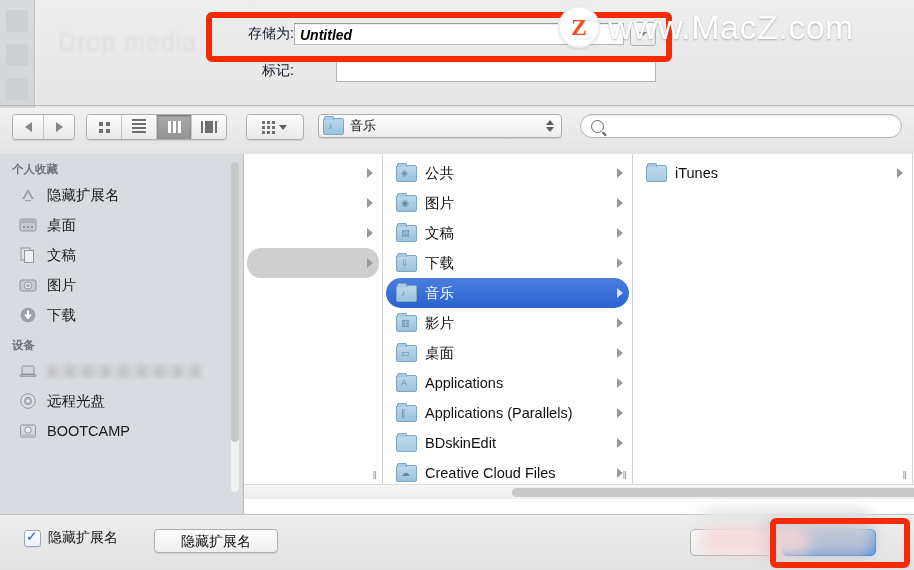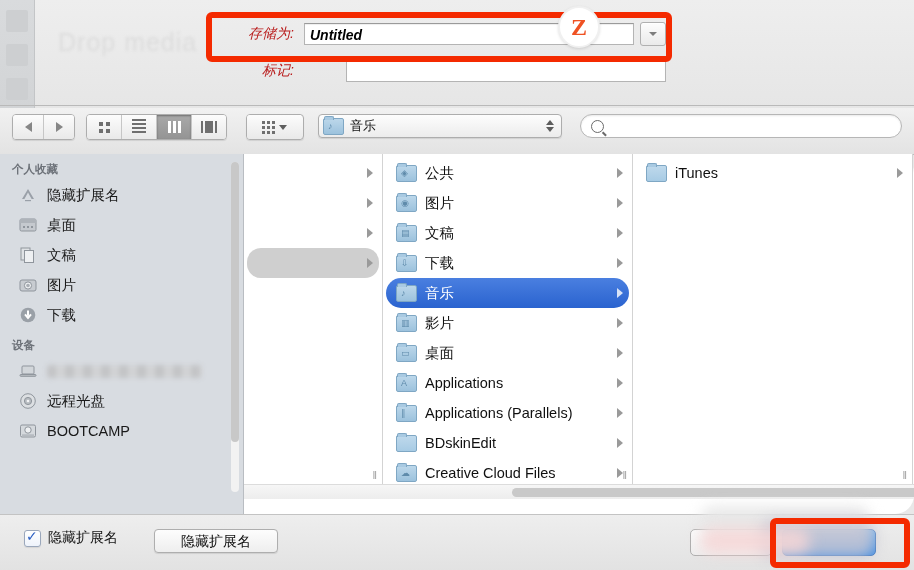--- a/index.html
+++ b/index.html
@@ -47,24 +47,23 @@
   }
 
   
   .name-row, .tag-row {
     position: absolute;
     display: flex; align-items: center;
   }
   .name-row { left: 216px; top: 22px; }
   .tag-row  { left: 216px; top: 60px; gap: 42px; }
   .field-label {
-    font-size: 14px; color: #b91c1c;
-    width: 78px; text-align: right; padding-right: 10px;
+    font-size: 14px; color: #0f172a;
+    width: 78px; text-align: right; 
     white-space: nowrap;
-    font-style: italic;
   }
   .text-field {
     background: #ffffff;
     border: 1px solid #b4b4b4;
     border-top-color: #9a9a9a;
     box-shadow: inset 0 1px 1px rgba(0,0,0,.07);
     height: 22px; line-height: 22px;
     padding: 0 5px;
     font-size: 14px; color: #000;
     box-sizing: border-box;
@@ -165,21 +164,20 @@
   .search-input {
     border:none; outline:none; background:transparent;
     font-size:13px; margin-left:6px; width:270px;
     font-family:"Liberation Sans", sans-serif;
   }
 
   
   .body-area {
     position:absolute; left:0; top:154px; width:914px; height:360px;
     background:#ffffff;
-    border-radius:19px;
   }
   .sidebar {
     position:absolute; left:0; top:0; width:243px; height:360px;
     background:#d8dce1;
     border-right:1px solid #b9bdc2;
     overflow:hidden;
   }
   .sb-header {
     font-size:11.5px; color:#6d7279; font-weight:bold;
     padding: 8px 0 3px 12px;
@@ -688,15 +686,16 @@
     <div class="blurmask" style="left:700px; top:506px; width:170px; height:30px; background:rgba(232,232,232,0.95);"></div>
     <div class="blurmask" style="left:760px; top:520px; width:115px; height:38px; background:rgba(196,196,210,0.85);"></div>
     <div class="blurmask" style="left:700px; top:528px; width:110px; height:26px; background:rgba(246,214,214,0.85);"></div>
   </div>
 
   <div class="anno anno-top"></div>
   <div class="anno anno-btm"></div>
 
   <div class="wm">
     <span class="wm-badge">Z</span>
+    <span class="wm-text">www.MacZ.com</span>
   </div>
 
 </div>
 
 </body></html>

